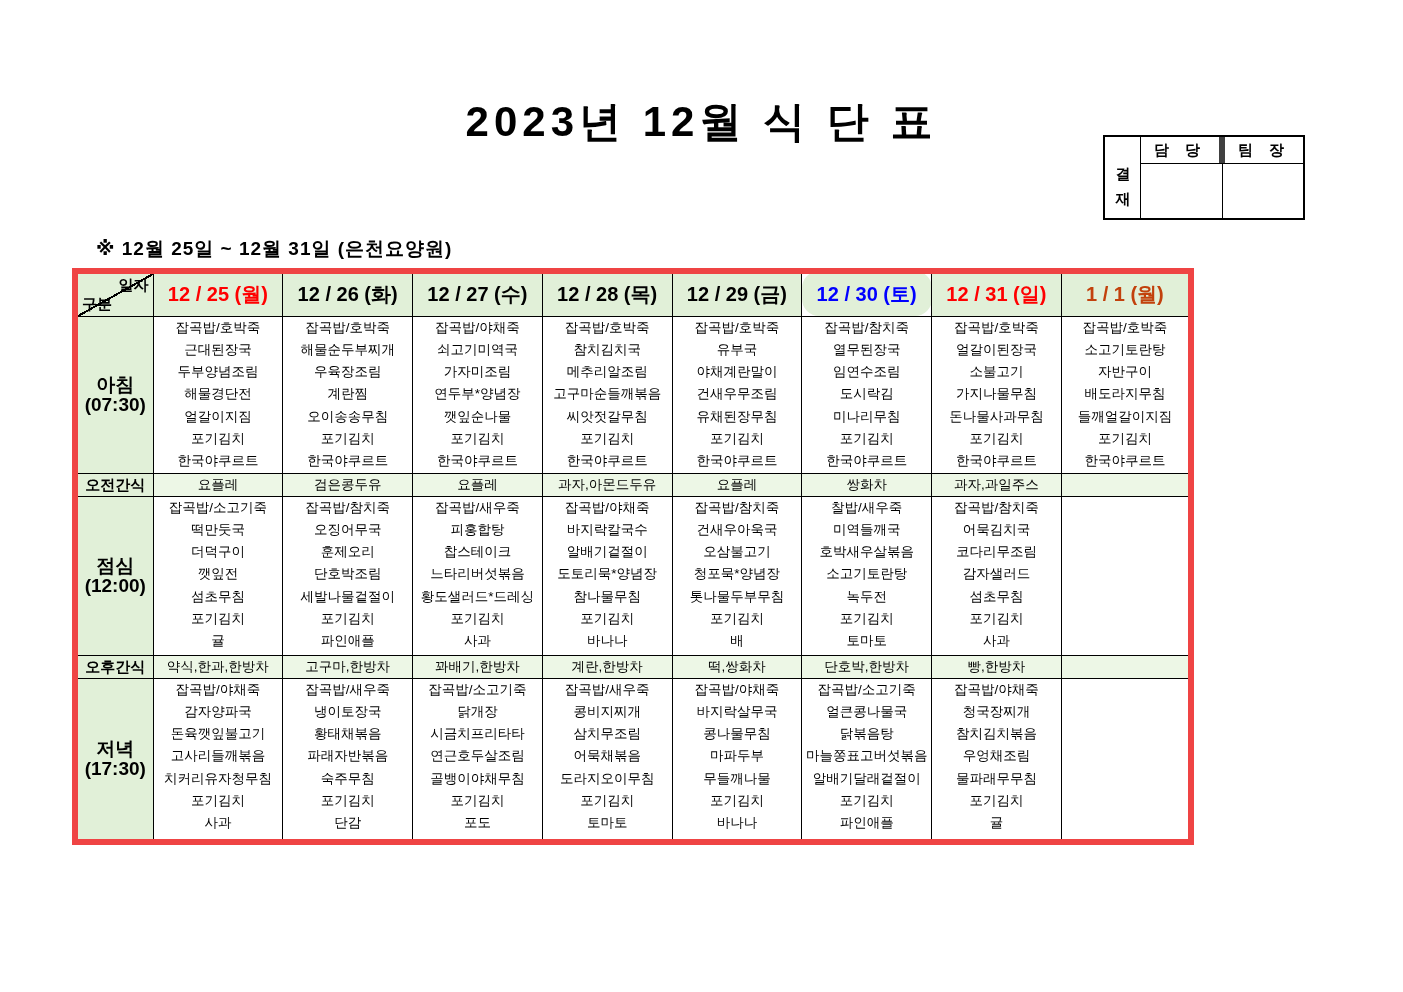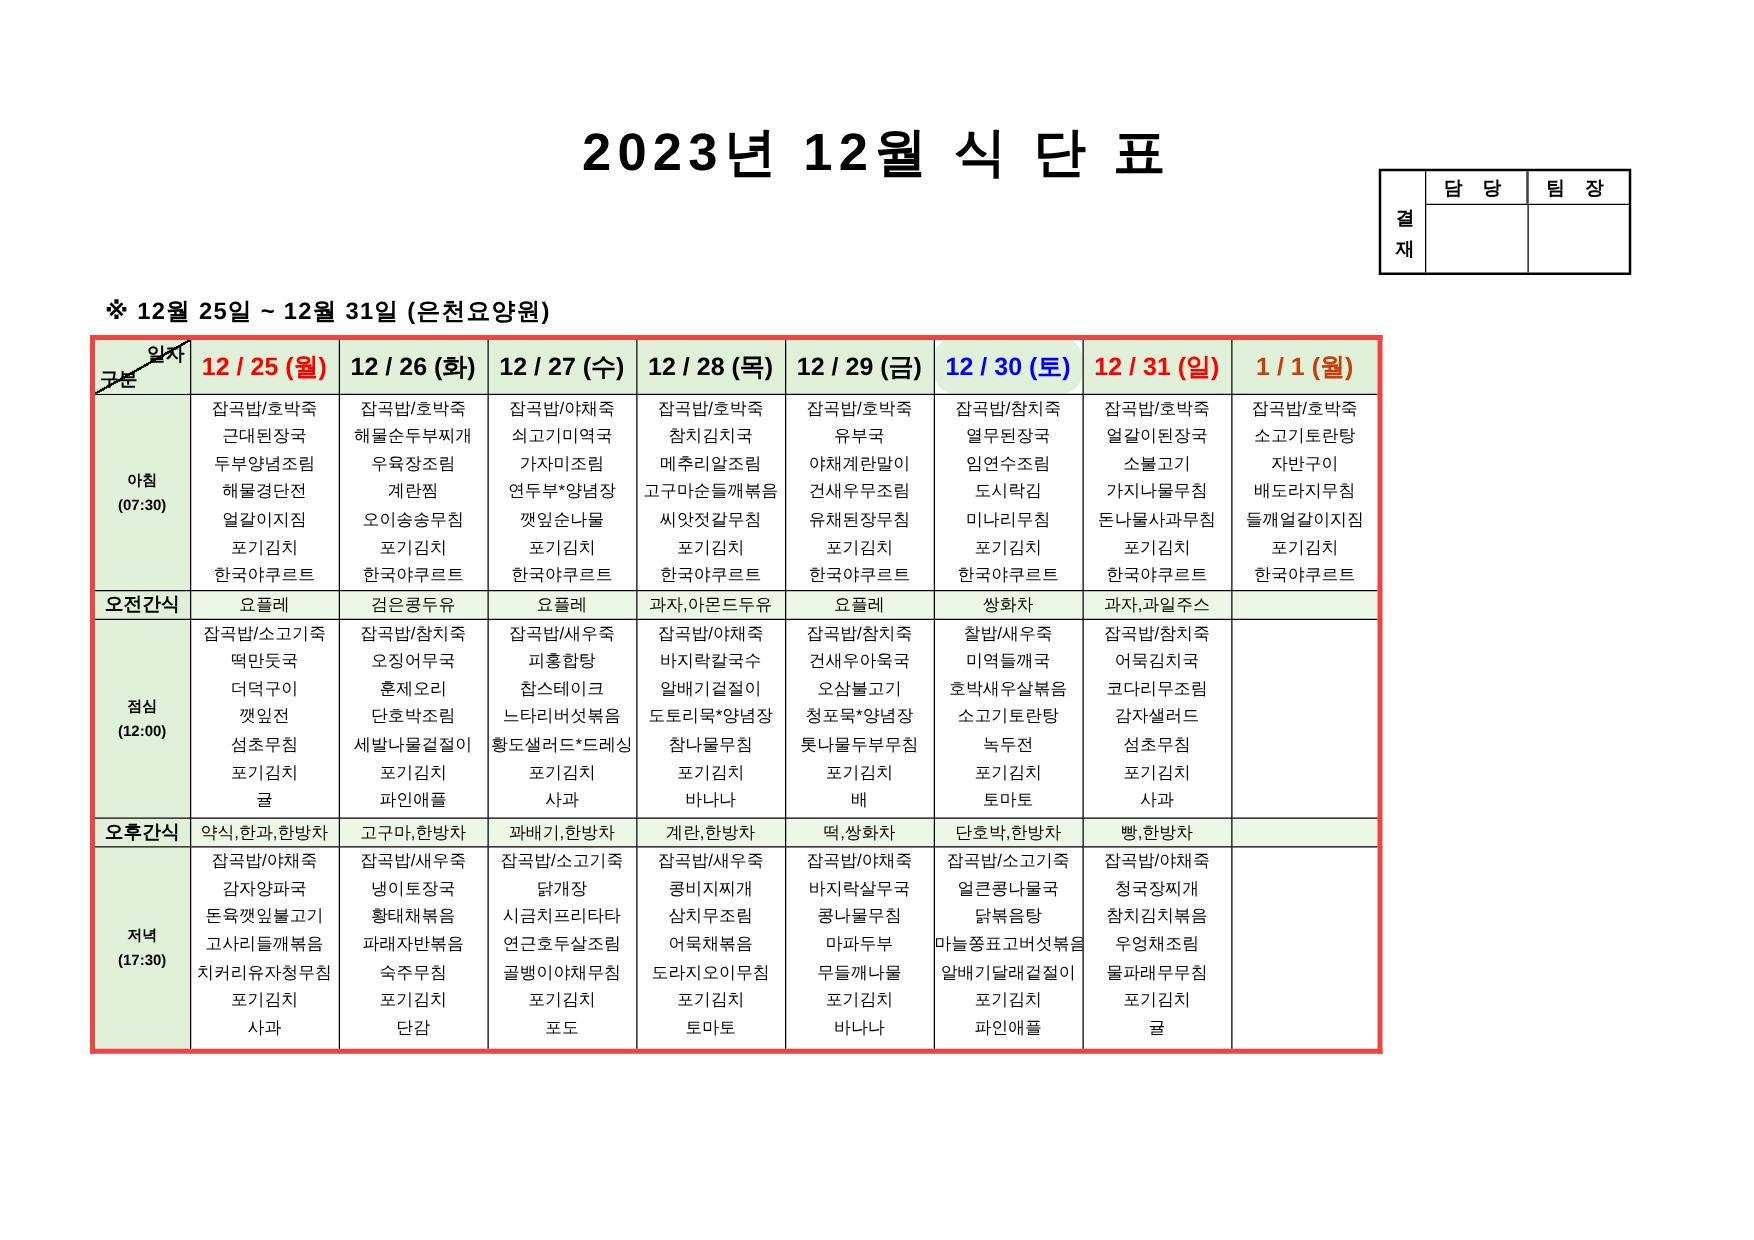--- a/index.html
+++ b/index.html
@@ -12,39 +12,39 @@
   
   .approval{position:absolute;left:1103px;top:135px;width:202px;height:85px;
             border:2px solid #000;display:flex;box-sizing:border-box;}
   .approval .stamp{width:36px;border-right:1px solid #000;display:flex;
             align-items:center;justify-content:center;font-weight:bold;font-size:15px;
             writing-mode:vertical-rl;text-orientation:upright;letter-spacing:10px;padding-top:6px;box-sizing:border-box;}
   .approval .cols{flex:1;display:flex;flex-direction:column;}
   .approval .heads{display:flex;height:26px;border-bottom:1px solid #000;}
   .approval .heads .hcell{flex:1;display:flex;align-items:center;justify-content:center;
             font-weight:bold;font-size:15px;letter-spacing:6px;}
-  .approval .heads .hcell:first-child{border-right:2px solid #404040;}
+  .approval .heads .hcell:first-child{border-right:6px solid #404040;}
   .approval .sigs{flex:1;display:flex;}
   .approval .sigs .scell{flex:1;}
   .approval .sigs .scell:first-child{border-right:1px solid #000;}
 
-  .subtitle{position:absolute;left:84px;top:236px;font-size:19px;font-weight:bold;letter-spacing:1px;}
+  .subtitle{position:absolute;left:96px;top:236px;font-size:19px;font-weight:bold;letter-spacing:1px;}
 
   
   .menu-wrap{position:absolute;left:72px;top:268px;}
-  table.menu{border-collapse:collapse;table-layout:fixed;width:1034px;border:4px solid #ef4444;}
+  table.menu{border-collapse:collapse;table-layout:fixed;width:1122px;border:6px solid #ef4444;}
   table.menu th,table.menu td{border:1px solid #000;padding:0;box-sizing:border-box;overflow:hidden;}
   th.corner{position:relative;height:45px;
             background:linear-gradient(to bottom right,
               var(--hdr) calc(50% - 1px), #000 calc(50% - 1px),
               #000 calc(50% + 1px), var(--hdr) calc(50% + 1px));}
   th.corner .c-top{position:absolute;top:2px;right:4px;font-size:15px;font-weight:bold;}
   th.corner .c-bot{position:absolute;bottom:2px;left:4px;font-size:15px;font-weight:bold;}
   th.datehead{height:45px;font-size:20px;font-weight:bold;text-align:center;vertical-align:middle;}
-  th.rowlabel{font-size:12px;font-weight:bold;text-align:center;vertical-align:middle;line-height:20px;}
+  th.rowlabel{font-size:19px;font-weight:bold;text-align:center;vertical-align:middle;line-height:20px;}
   tr.row-meal td{vertical-align:top;text-align:center;}
   .menu-line{font-size:13.5px;line-height:22.3px;white-space:nowrap;}
   tr.row-meal.r-breakfast td{height:157px;}
   tr.row-meal.r-lunch td{height:159px;}
   tr.row-meal.r-dinner td{height:164px;}
   tr.row-snack td{height:23px;font-size:13.5px;text-align:center;vertical-align:middle;}
   tr.row-snack th{font-size:15px;}
 
   .footer{position:absolute;left:64px;top:849px;font-size:12.5px;letter-spacing:-0.2px;white-space:nowrap;}
   .footer .u{text-decoration:underline;}

